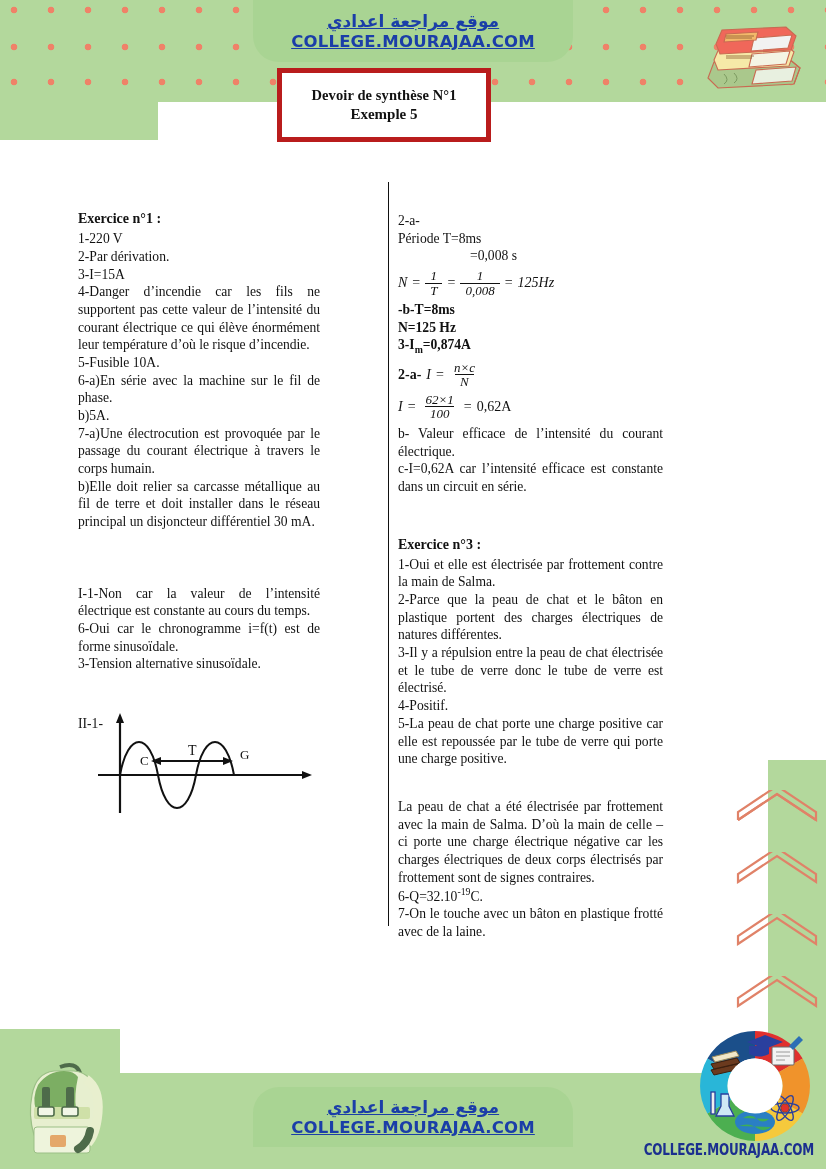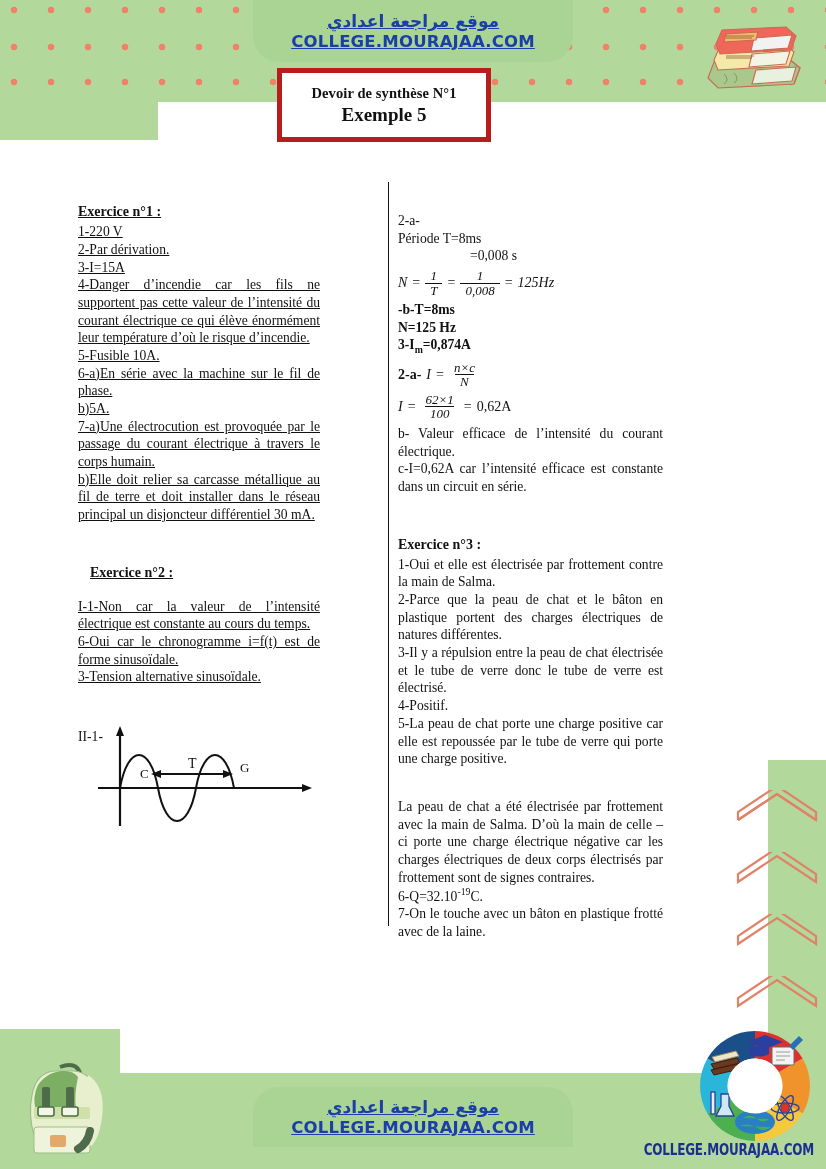--- a/index.html
+++ b/index.html
@@ -39,27 +39,27 @@
 
   .corner-tag{position:absolute;right:12px;bottom:12px;z-index:6;
               font-family:"DejaVu Sans", sans-serif;font-size:12px;font-weight:bold;
               color:#1b2f8f;letter-spacing:-.2px;transform:scaleY(1.25);}
 
   
   .title-box{position:absolute;left:277px;top:68px;width:204px;height:64px;z-index:5;
              background:#fff;border:5px solid #b91c1c;
              display:flex;flex-direction:column;align-items:center;justify-content:center;}
   .title-box .l1{font-size:14.5px;font-weight:bold;letter-spacing:.1px;}
-  .title-box .l2{font-size:19px;font-weight:bold;margin-top:2px;}
+  .title-box .l2{font-size:15px;font-weight:bold;margin-top:2px;}
 
   
   .divider{position:absolute;left:388px;top:182px;width:1px;height:744px;background:#111;z-index:4;}
 
   .col{position:absolute;z-index:4;font-size:13.6px;line-height:1.30;}
-  .col-left{left:78px;top:203px;width:242px;text-decoration:underline;}
+  .col-left{left:78px;top:210px;width:242px;}
   .col-right{left:398px;top:212px;width:265px;}
 
   .h{font-weight:bold;font-size:14px;margin:0 0 2px 0;}
   .p{margin:0;text-align:justify;}
   .p.nj{text-align:left;}
   .sp{height:14px;}
   .sp-lg{height:30px;}
   .sp-xl{height:40px;}
   .indent{padding-left:12px;}
 
@@ -204,21 +204,20 @@
   <p class="p nj">2-Par dérivation.</p>
   <p class="p nj">3-I=15A</p>
   <p class="p">4-Danger d’incendie car les fils ne supportent pas cette valeur de l’intensité du courant électrique ce qui élève énormément leur température d’où le risque d’incendie.</p>
   <p class="p nj">5-Fusible 10A.</p>
   <p class="p">6-a)En série avec la machine sur le fil de phase.</p>
   <p class="p nj">b)5A.</p>
   <p class="p">7-a)Une électrocution est provoquée par le passage du courant électrique à travers le corps humain.</p>
   <p class="p">b)Elle doit relier sa carcasse métallique au fil de terre et doit installer dans le réseau principal un disjoncteur différentiel 30 mA.</p>
 
   <div class="sp-xl"></div>
-  <div class="h indent">Exercice n°2 :</div>
   <div class="sp"></div>
   <p class="p">I-1-Non car la valeur de l’intensité électrique est constante au cours du temps.</p>
   <p class="p">6-Oui car le chronogramme i=f(t) est de forme sinusoïdale.</p>
   <p class="p nj">3-Tension alternative sinusoïdale.</p>
 
   <div class="sp-lg"></div>
   <div class="graph">
     <svg width="240" height="112" viewBox="0 0 240 112">
 
       <line x1="42" y1="104" x2="42" y2="10" stroke="#111" stroke-width="2.2"></line>

